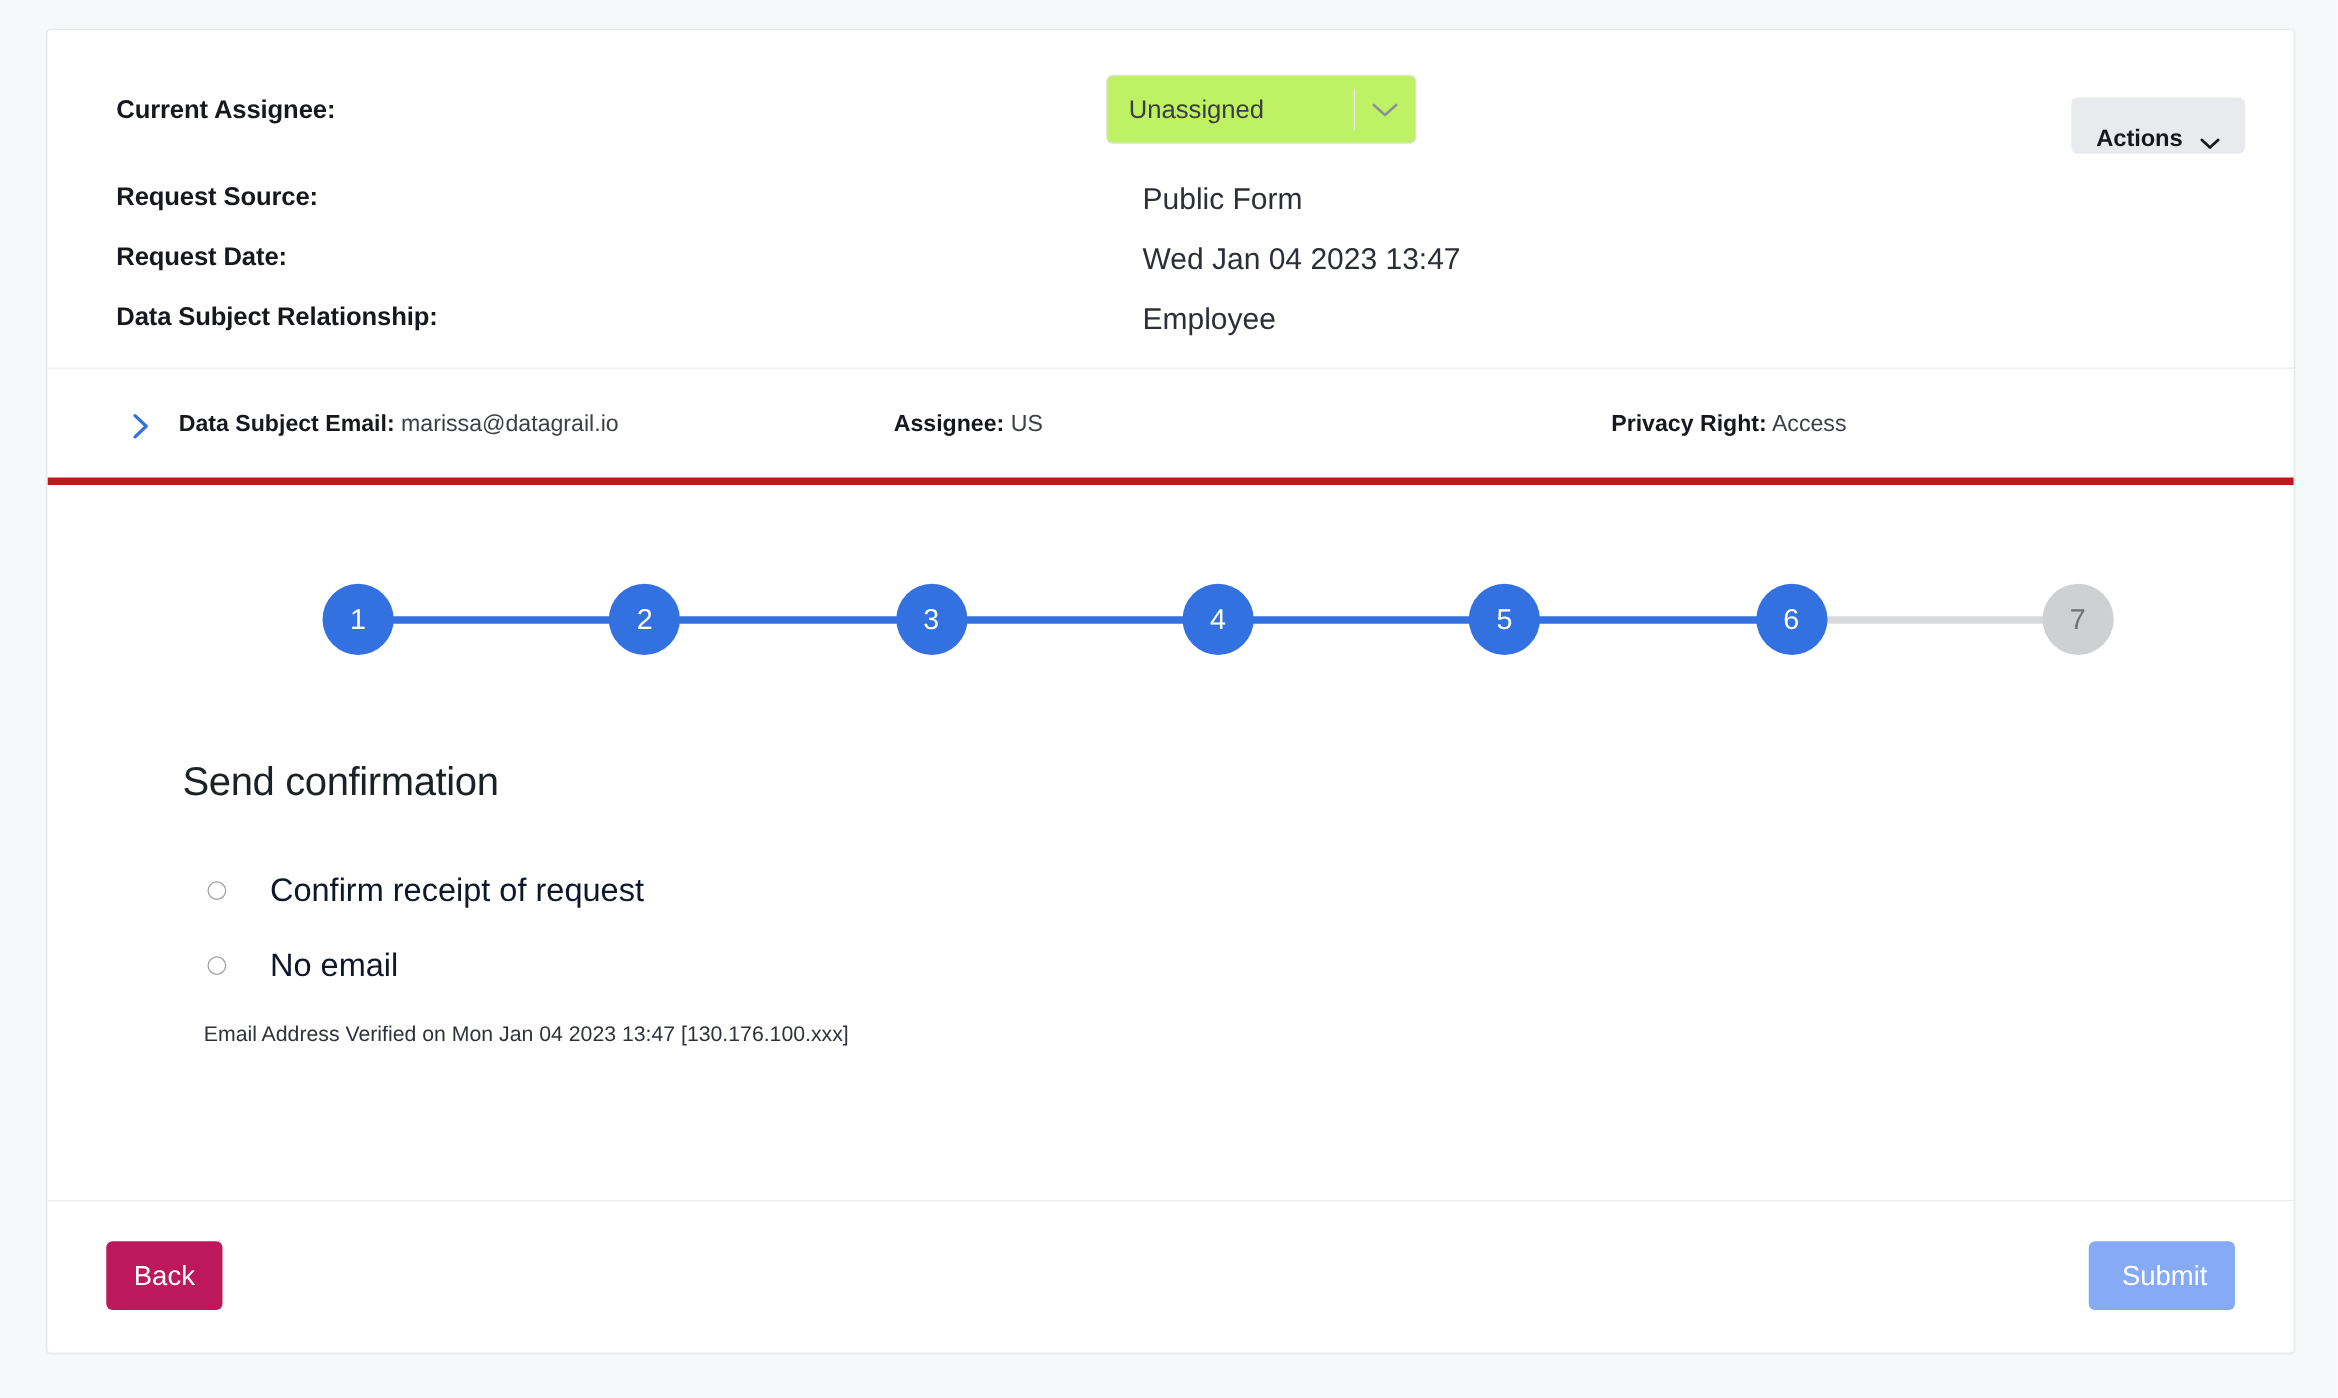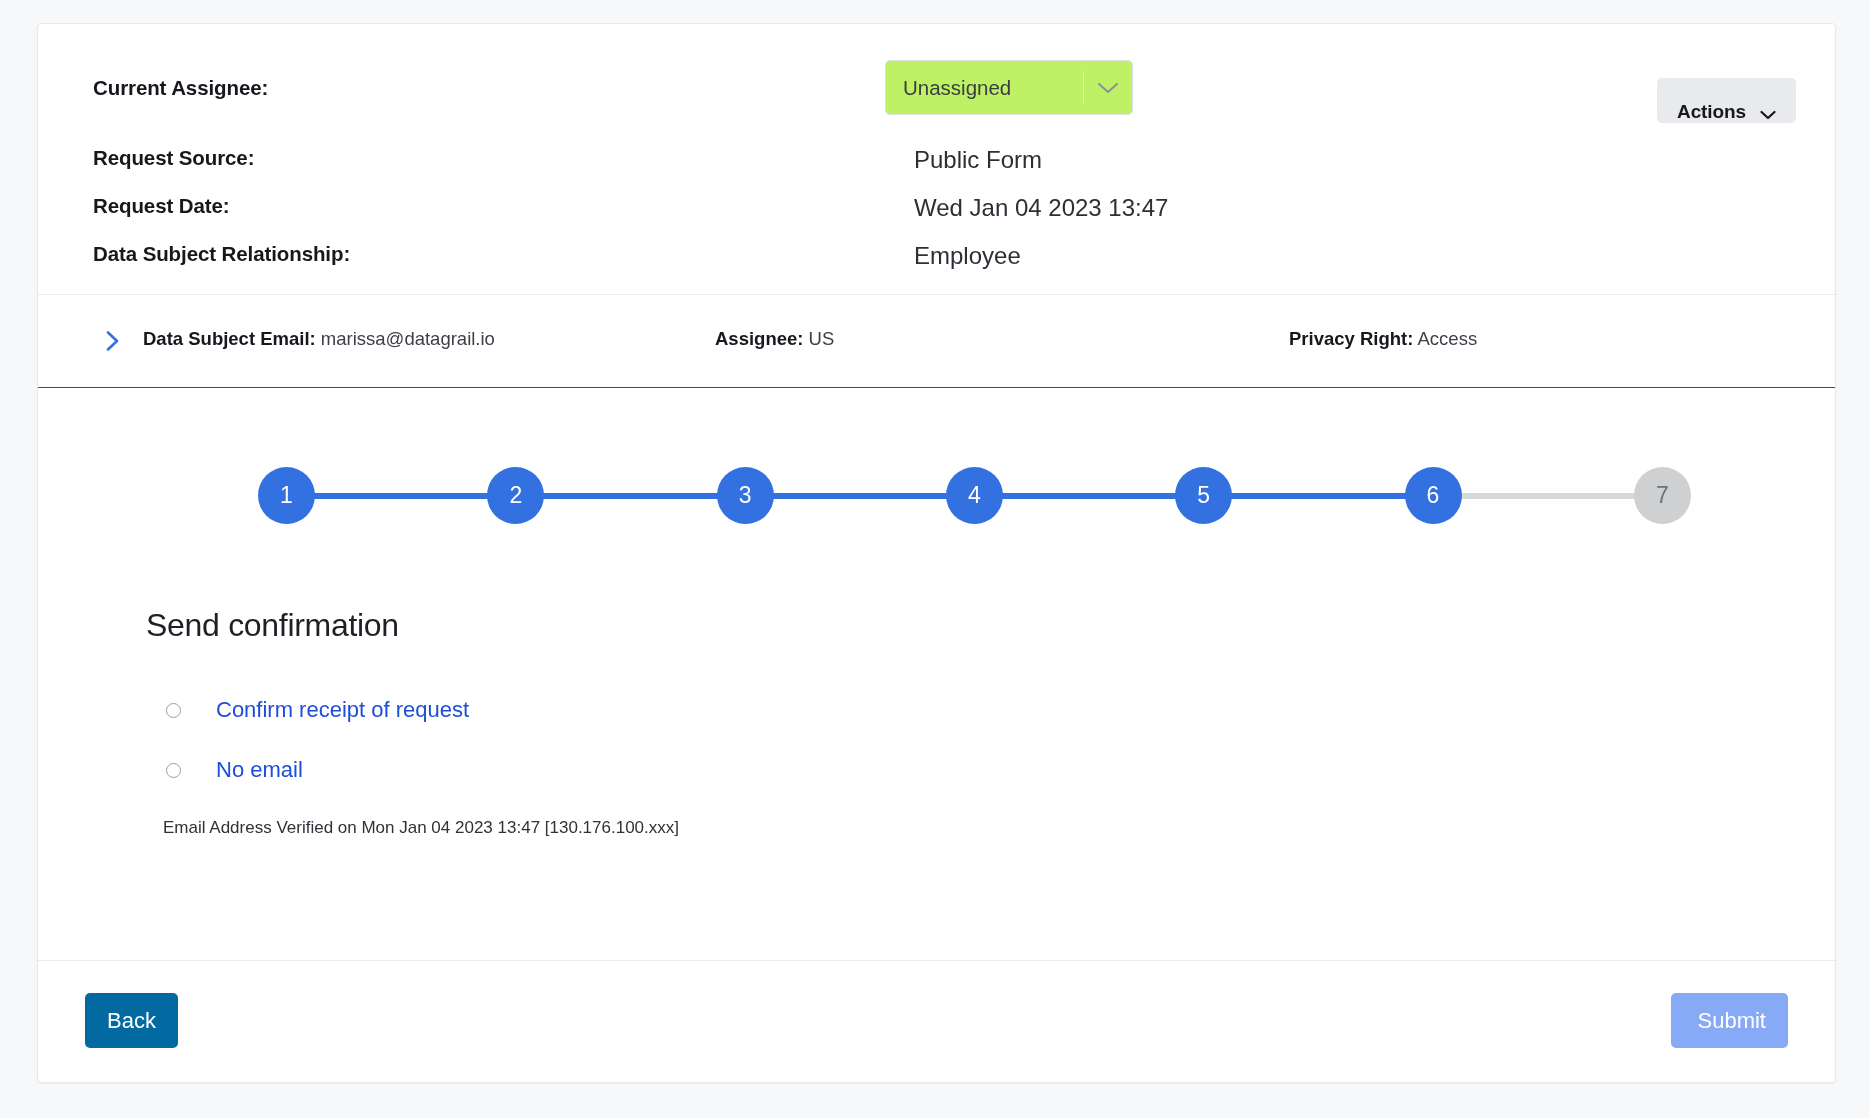--- a/index.html
+++ b/index.html
@@ -102,21 +102,21 @@
     font-size: 19px;
     font-weight: 700;
     color: #16181d;
     letter-spacing: -0.1px;
   }
 
   
   .subject-bar {
     position: relative;
     height: 93px;
-    border-bottom: 1px solid #b91c1c;
+    border-bottom: 6px solid #b91c1c;
   }
   .chevron-toggle {
     position: absolute;
     left: 62px; top: 33px;
     width: 26px; height: 26px;
     display: flex; align-items: center; justify-content: center;
     cursor: pointer;
   }
   .sb-field {
     position: absolute;
@@ -182,22 +182,22 @@
   .radio-row.o2 { top: 369px; }
   .radio-dot {
     width: 15px; height: 15px;
     border: 1.6px solid #9b9ea3;
     border-radius: 50%;
     background: #fff;
     flex: none;
   }
   .radio-label {
     margin-left: 35px;
-    font-size: 22px;
-    color: #1d4ed8;
+    font-size: 26px;
+    color: #0f172a;
     white-space: nowrap;
   }
   .verified-note {
     position: absolute;
     left: 125px; top: 430px;
     font-size: 17px;
     color: #2f3238;
     white-space: nowrap;
   }
 
@@ -212,21 +212,21 @@
     height: 55px;
     border: none;
     border-radius: 5px;
     font-family: inherit;
     font-size: 22px;
     color: #ffffff;
     cursor: pointer;
     padding: 0 22px;
     display: flex; align-items: center; justify-content: center;
   }
-  .btn-back { left: 47px; background: #0369a1; min-width: 92px; }
+  .btn-back { left: 47px; background: #be185d; min-width: 92px; }
   .btn-submit { right: 47px; background: #86aaf5; min-width: 112px; cursor: default; padding-left: 27px; }
 </style>
 </head>
 <body>
 
 <div class="card">
 
   <div class="details">
 
     <div class="detail-row r1">

